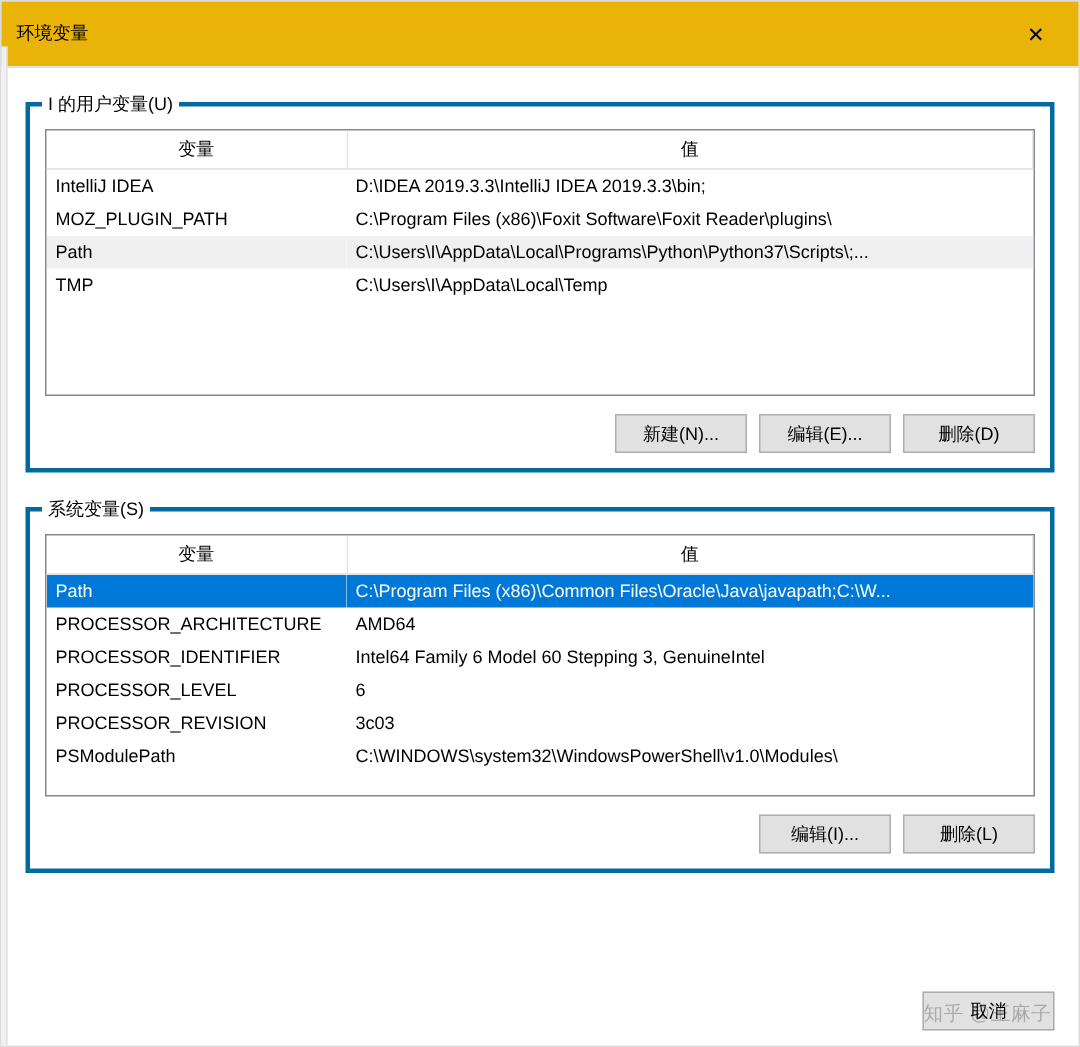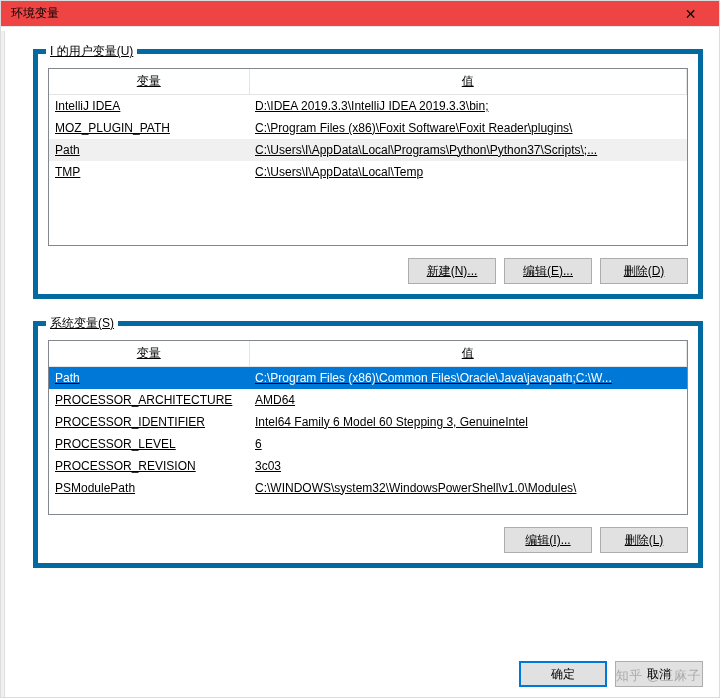--- a/index.html
+++ b/index.html
@@ -16,26 +16,26 @@
   .dialog {
     width: 720px;
     height: 698px;
     background: #fff;
     display: flex;
     flex-direction: column;
     border: 1px solid #dcdcdc;
     position: relative;
   }
   .titlebar {
-    height: 26px;
+    height: 44px;
     display: flex;
     align-items: center;
     padding: 0 6px 0 10px;
     border-bottom: 1px solid #e5e5e5;
-    background: #ef4444;
+    background: #eab308;
   }
   .titlebar .title {
     flex: 1;
     font-size: 12px;
   }
   .close-btn {
     width: 45px;
     height: 28px;
     display: flex;
     align-items: center;
@@ -54,25 +54,24 @@
   .side-strip {
     position: absolute;
     left: 0;
     top: 30px;
     bottom: 0;
     width: 4px;
     background: #f0f0f0;
     border-right: 1px solid #e0e0e0;
   }
   fieldset.group {
-    border: 5px solid #0369a1;
-    margin: 6px 0 10px 16px;
+    border: 3px solid #0369a1;
+    margin: 6px 0 10px 0;
     padding: 8px 10px 10px 10px;
     position: relative;
-    text-decoration: underline;
   }
   fieldset.group > legend {
     font-size: 12px;
     padding: 0 4px;
     margin-left: -2px;
   }
   .list {
     border: 1px solid #828790;
     background: #fff;
     height: 178px;
@@ -262,18 +261,17 @@
 
       <div class="btn-row">
         <button class="win">编辑(I)...</button>
         <button class="win">删除(L)</button>
       </div>
     </fieldset>
 
   </div>
 
   <div class="footer">
-    <button class="win default">确定</button>
     <button class="win">取消</button>
   </div>
 
   <div class="watermark">知乎 @王麻子</div>
 </div>
 
 </body></html>

